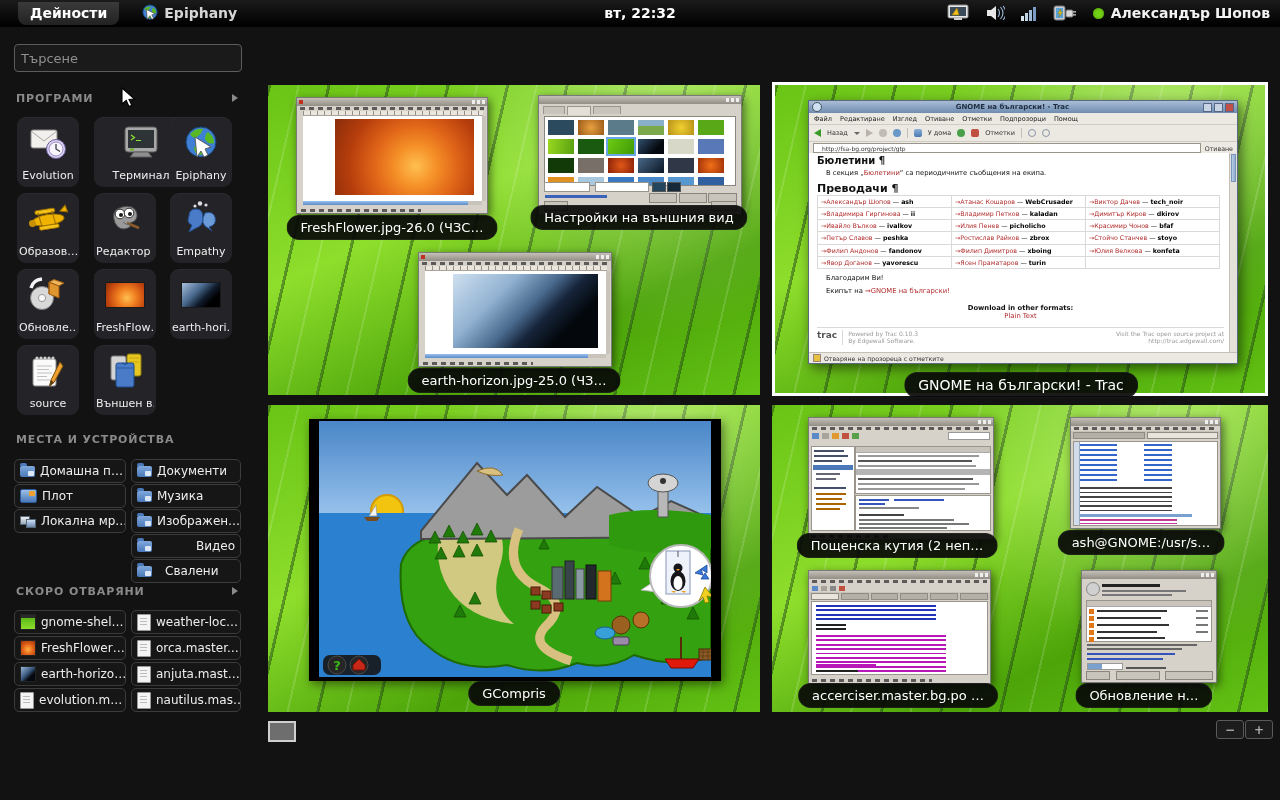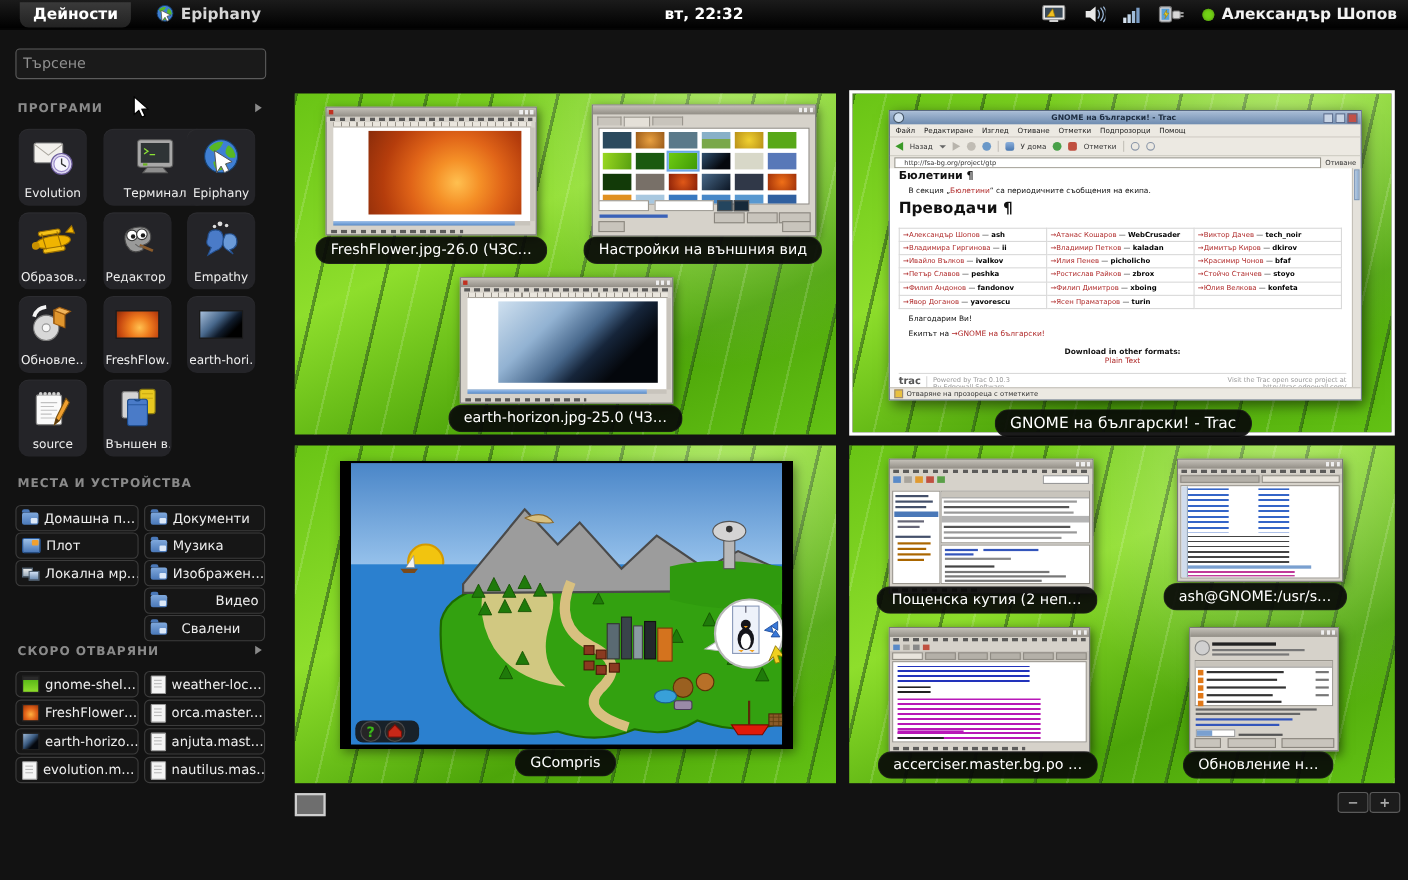--- a/index.html
+++ b/index.html
@@ -86,21 +86,21 @@
   .tr-url{height:12px;display:flex;align-items:center;gap:4px;padding:0 4px;border-bottom:1px solid #cfccc4;}
   .tr-url .fld{flex:1;height:8px;background:#fff;border:1px solid #9a968c;font-size:6px;color:#333;
         display:flex;align-items:center;padding-left:8px;}
   .tr-body{position:absolute;left:0;right:7px;top:52px;bottom:10px;background:#fff;overflow:hidden;
         padding:2px 6px 0 8px;color:#111;}
   .tr-scroll{position:absolute;right:0;top:52px;bottom:10px;width:7px;background:#e4e1da;border-left:1px solid #c4c0b8;}
   .tr-scroll i{display:block;margin:1px;height:26px;background:linear-gradient(90deg,#b8cde4,#8cacd0);border:1px solid #7a96b8;}
   .tr-status{position:absolute;left:0;right:0;bottom:0;height:10px;background:#ece9e2;border-top:1px solid #c4c0b8;
         font-size:6.2px;color:#333;display:flex;align-items:center;gap:3px;padding-left:4px;}
   .tr-body h1{font-size:10px;margin:0;}
-  .tr-body h2{font-size:14px;margin:4px 0 9px;}
+  .tr-body h2{font-size:11px;margin:4px 0 0;}
   .tr-body p{font-size:6.8px;margin:3px 0 5px 9px;}
   .rl{color:#b02b2b;}
   table.tt{border-collapse:collapse;width:99%;font-size:6.3px;table-layout:fixed;}
   table.tt td{border:1px solid #d9d9d9;padding:1px 3px;white-space:nowrap;overflow:hidden;line-height:1.45;}
   .tt .nick{font-weight:bold;color:#000;}
   .dlblock{text-align:center;margin-top:9px;font-size:6.8px;}
   .tr-foot{margin-top:7px;border-top:1px solid #d9d9d9;padding-top:2px;display:flex;justify-content:space-between;
         font-size:6px;color:#9a9a9a;line-height:1.25;}
   .traclogo{font-size:9px;font-weight:bold;color:#555;margin-right:5px;}
   
@@ -449,21 +449,21 @@
     <div style="position:absolute;left:56px;top:86px;width:52px;height:8px;background:#fff;border:1px solid #9a968e;"></div>
     <div style="position:absolute;left:113px;top:86px;width:12px;height:8px;background:#24455e;border:1px solid #555;"></div>
     <div style="position:absolute;left:128px;top:86px;width:12px;height:8px;background:#16293a;border:1px solid #555;"></div>
     <div style="position:absolute;left:6px;top:99px;width:62px;height:3px;background:#3a62b8;"></div>
     <div style="position:absolute;right:64px;top:97px;width:26px;height:8px;background:#c8c4bc;border:1px solid #8a867e;"></div>
     <div style="position:absolute;right:34px;top:97px;width:26px;height:8px;background:#c8c4bc;border:1px solid #8a867e;"></div>
     <div style="position:absolute;right:4px;top:97px;width:27px;height:8px;background:#c8c4bc;border:1px solid #8a867e;"></div>
     <div style="position:absolute;left:5px;bottom:3px;width:22px;height:8px;background:#c8c4bc;border:1px solid #8a867e;"></div>
     <div style="position:absolute;right:4px;bottom:3px;width:24px;height:8px;background:#c8c4bc;border:1px solid #8a867e;"></div>
   </div>
-  <div class="pill" style="left:639px;top:215px;">Настройки на външния вид</div>
+  <div class="pill" style="left:639px;top:205px;">Настройки на външния вид</div>
 
   <div class="mw" style="left:418px;top:252px;width:192px;height:113px;">
     <div class="mtb">
         <span class="dotl"></span>
         <span class="dotsr"></span>
       </div>
     <div style="padding:1px 3px;background:#d6d2ca;">
         <div class="stripes"></div>
       </div>
     <div class="ruler-h" style="margin:0 4px 0 6px;"></div>

